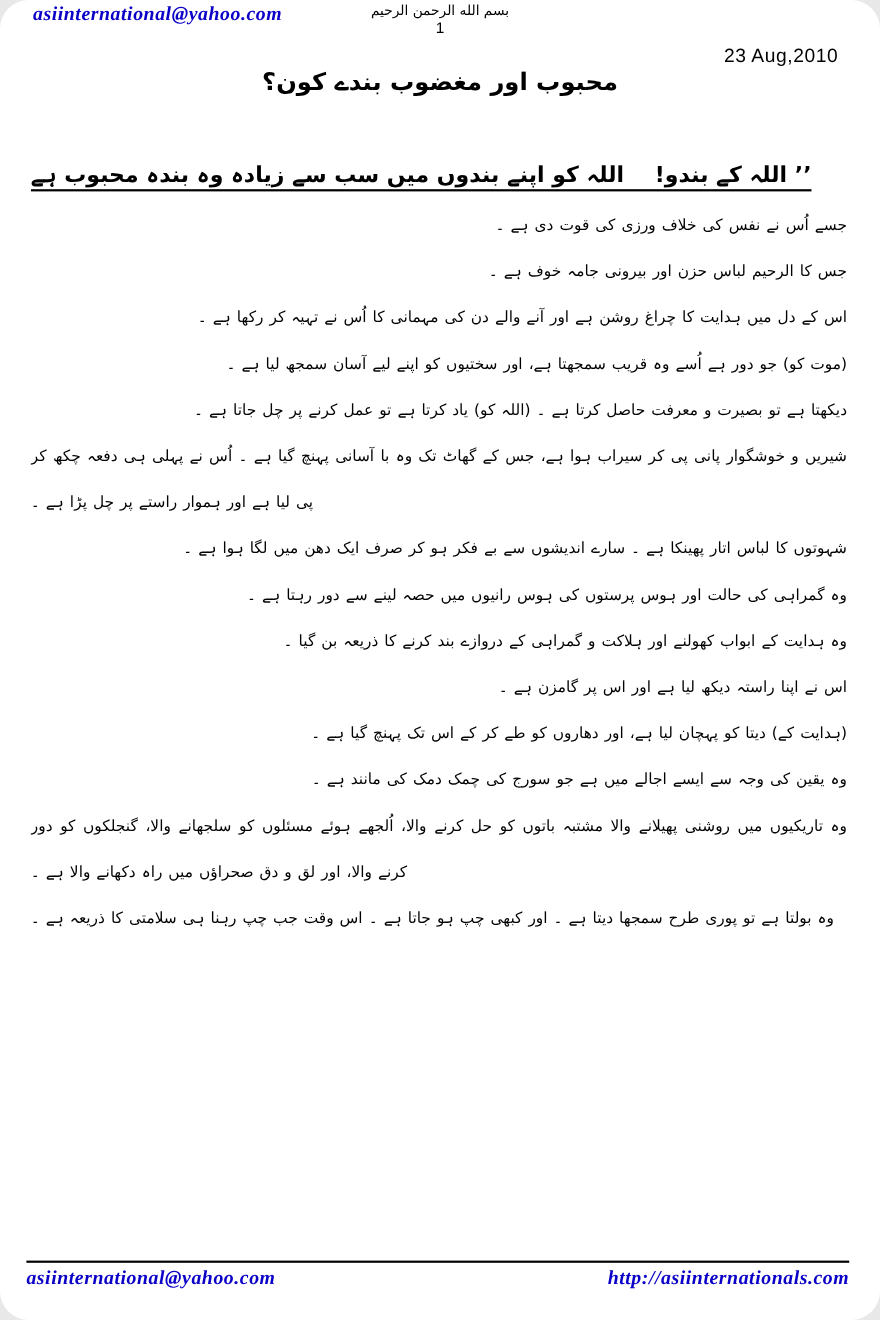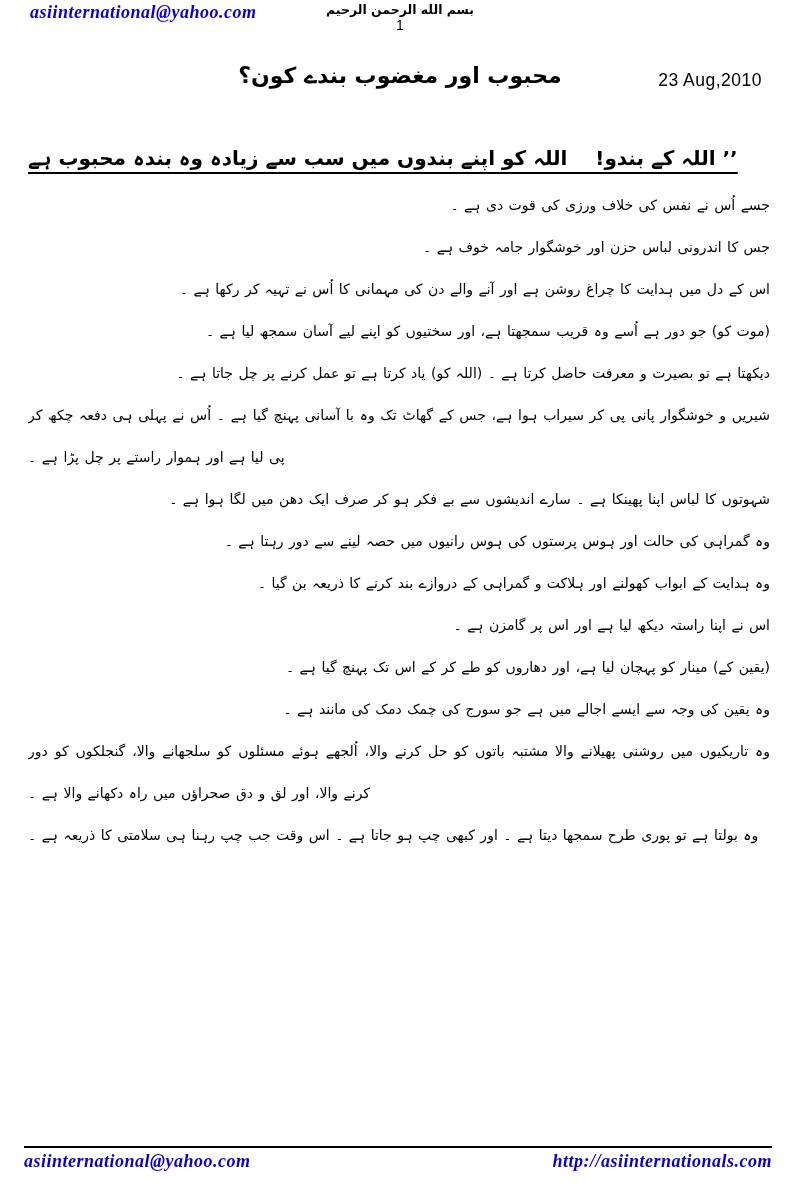--- a/index.html
+++ b/index.html
@@ -9,20 +9,21 @@
   }
   .page {
     position: relative;
     width: 800px;
     height: 1200px;
     margin: 0 auto;
     background: #ffffff;
     overflow: hidden;
     font-family: "DejaVu Sans", sans-serif;
     color: #000000;
+    border-radius: 26px;
   }
 
   
   .header-email {
     position: absolute;
     top: 2px;
     left: 30px;
     font-family: "Liberation Serif", serif;
     font-style: italic;
     font-weight: bold;
@@ -33,37 +34,36 @@
   .bismillah-block {
     position: absolute;
     top: 3px;
     left: 0;
     width: 100%;
     text-align: center;
     line-height: 1.1;
   }
   .bismillah {
     font-family: "DejaVu Sans", sans-serif;
-    font-weight: bold;
+    font-weight: normal;
     font-size: 12.5px;
     direction: rtl;
   }
   .page-number {
     font-family: "Liberation Sans", sans-serif;
     font-size: 14px;
     margin-top: 1px;
   }
   .doc-date {
     position: absolute;
     top: 40px;
     right: 38px;
     font-family: "Liberation Sans", sans-serif;
     font-size: 17.5px;
     letter-spacing: 0.5px;
-    margin-top: 30px;
   }
   .doc-title {
     position: absolute;
     top: 46px;
     left: 0;
     width: 100%;
     margin: 0;
     text-align: center;
     direction: rtl;
     font-family: "DejaVu Sans", sans-serif;
@@ -140,30 +140,30 @@
   </div>
 
   <span class="doc-date">23 Aug,2010</span>
 
   <h1 class="doc-title">محبوب اور مغضوب بندے کون؟</h1>
 
   <div class="doc-body">
     <p class="doc-heading">’’ اللہ کے بندو!&nbsp;&nbsp;&nbsp; اللہ کو اپنے بندوں میں سب سے زیادہ وہ بندہ محبوب ہے</p>
 
     <p class="line">جسے اُس نے نفس کی خلاف ورزی کی قوت دی ہے ۔</p>
-    <p class="line">جس کا اندرونی لباس حزن اور خوشگوار جامہ خوف ہے ۔</p>
+    <p class="line">جس کا الرحيم لباس حزن اور بیرونی جامہ خوف ہے ۔</p>
     <p class="line">اس کے دل میں ہدایت کا چراغ روشن ہے اور آنے والے دن کی مہمانی کا اُس نے تہیہ کر رکھا ہے ۔</p>
     <p class="line">(موت کو) جو دور ہے اُسے وہ قریب سمجھتا ہے، اور سختیوں کو اپنے لیے آسان سمجھ لیا ہے ۔</p>
     <p class="line">دیکھتا ہے تو بصیرت و معرفت حاصل کرتا ہے ۔ (اللہ کو) یاد کرتا ہے تو عمل کرنے پر چل جاتا ہے ۔</p>
     <p class="line cont-left">شیریں و خوشگوار پانی پی کر سیراب ہوا ہے،  جس کے گھاٹ تک وہ با آسانی پہنچ گیا ہے ۔ اُس نے پہلی ہی دفعہ چکھ کر پی لیا ہے  اور ہموار راستے پر چل پڑا ہے ۔</p>
-    <p class="line">شہوتوں کا لباس اپنا پھینکا ہے ۔ سارے اندیشوں سے بے فکر ہو کر صرف ایک دھن میں لگا ہوا ہے ۔</p>
+    <p class="line">شہوتوں کا لباس اتار پھینکا ہے ۔ سارے اندیشوں سے بے فکر ہو کر صرف ایک دھن میں لگا ہوا ہے ۔</p>
     <p class="line">وہ گمراہی کی حالت اور ہوس پرستوں کی ہوس رانیوں میں حصہ لینے سے دور رہتا ہے ۔</p>
     <p class="line">وہ ہدایت کے ابواب کھولنے اور ہلاکت و گمراہی کے دروازے بند کرنے کا ذریعہ بن گیا ۔</p>
     <p class="line">اس نے اپنا راستہ دیکھ لیا ہے اور اس پر گامزن ہے ۔</p>
-    <p class="line">(یقین کے) مینار کو پہچان لیا ہے، اور دھاروں کو طے کر کے اس تک پہنچ گیا ہے ۔</p>
+    <p class="line">(ہدایت کے) دیتا کو پہچان لیا ہے، اور دھاروں کو طے کر کے اس تک پہنچ گیا ہے ۔</p>
     <p class="line">وہ یقین کی وجہ سے ایسے اجالے میں ہے جو سورج کی چمک دمک کی مانند ہے ۔</p>
     <p class="line cont-left">وہ تاریکیوں میں روشنی پھیلانے والا  مشتبہ باتوں کو حل کرنے والا، اُلجھے ہوئے مسئلوں کو سلجھانے والا، گنجلکوں کو دور کرنے والا، اور لق و دق صحراؤں میں راہ دکھانے والا ہے ۔</p>
     <p class="line cont-left">وہ بولتا ہے تو پوری طرح سمجھا دیتا ہے ۔ اور کبھی چپ ہو جاتا ہے ۔ اس وقت جب چپ رہنا ہی سلامتی کا ذریعہ ہے ۔</p>
 
   </div>
 
   <div class="footer">
     <span class="footer-email">asiinternational@yahoo.com</span>
     <span class="footer-url">http://asiinternationals.com</span>
   </div>

